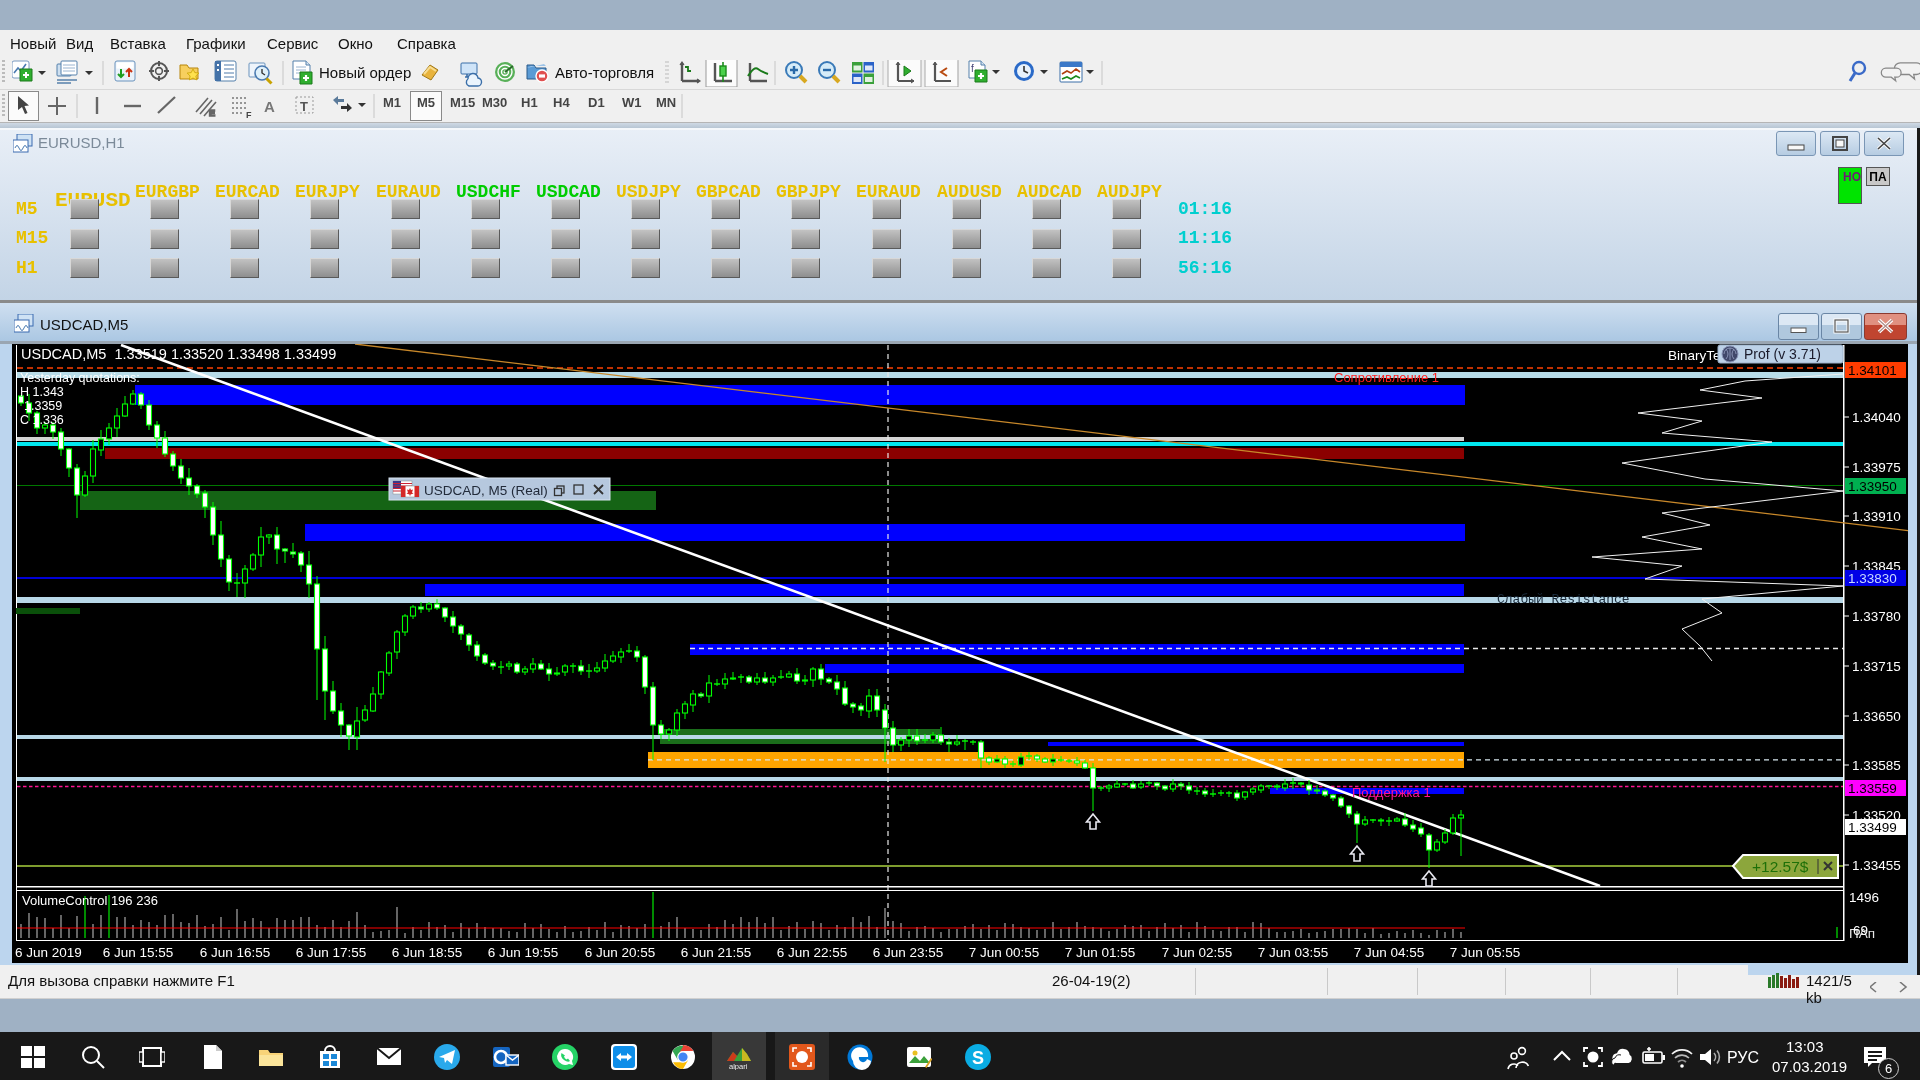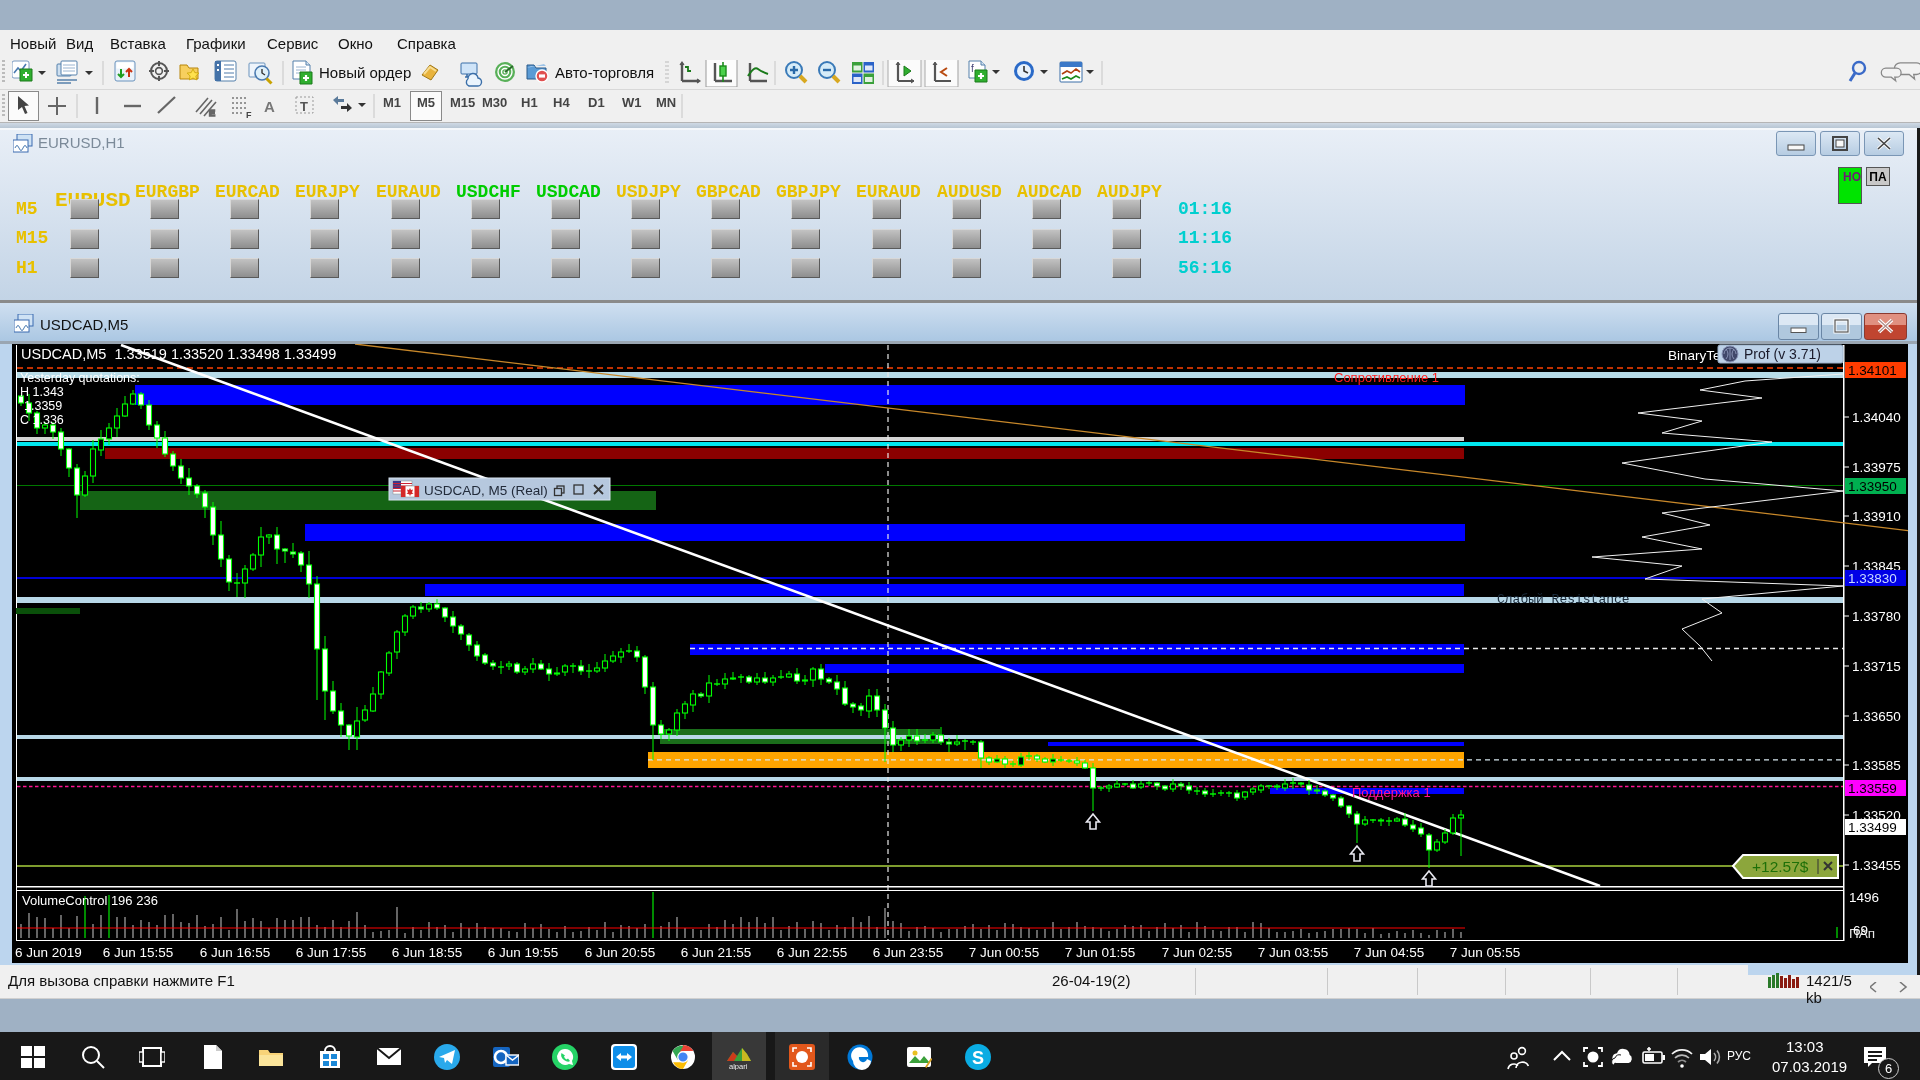--- a/index.html
+++ b/index.html
@@ -1230,21 +1230,21 @@
         <path d="M3 10 a14 14 0 0 1 20 0" opacity=".95"></path>
         <path d="M6 14 a10 10 0 0 1 14 0" opacity=".7"></path>
         <path d="M9 18 a6 6 0 0 1 8 0" opacity=".5"></path>
       </g>
       <circle cx="13" cy="22" r="1.8" fill="#fff"></circle>
     </svg>
 <svg class="abs" style="left:1697px;top:1044px" width="26" height="26" viewBox="0 0 26 26">
       <path d="M3 10 h5 l6 -5 v16 l-6 -5 h-5 z" fill="#fff"></path>
       <path d="M17 9 a6 6 0 0 1 0 8 M20 6.5 a10 10 0 0 1 0 13" fill="none" stroke="#aaa" stroke-width="1.6"></path>
     </svg>
-<span class="abs" style="left:1727px;top:1049px;color:#fff;font-size:12px">РУС</span>
+<span class="abs" style="left:1727px;top:1049px;color:#fff;font-size:16px">РУС</span>
 <span class="abs" style="left:1786px;top:1038px;color:#fff;font-size:15px">13:03</span>
 <span class="abs" style="left:1772px;top:1058px;color:#fff;font-size:15px">07.03.2019</span>
 <svg class="abs" style="left:1862px;top:1044px" width="26" height="26" viewBox="0 0 26 26">
       <path d="M2 3 h22 v16 h-14 l-4 4 v-4 h-4 z" fill="#fff"></path>
       <path d="M6 8 h14 M6 12 h14 M6 16 h9" stroke="#181818" stroke-width="1.8"></path>
     </svg>
 <div class="abs" style="left:1878px;top:1058px;width:21px;height:21px;border:1.6px solid #ccc;border-radius:50%;background:#181818;color:#fff;font-size:13px;text-align:center;line-height:19px">6</div>
 <div class="abs" style="left:1917px;top:128px;width:3px;height:847px;background:#191919"></div>
 </div>
 </body></html>

